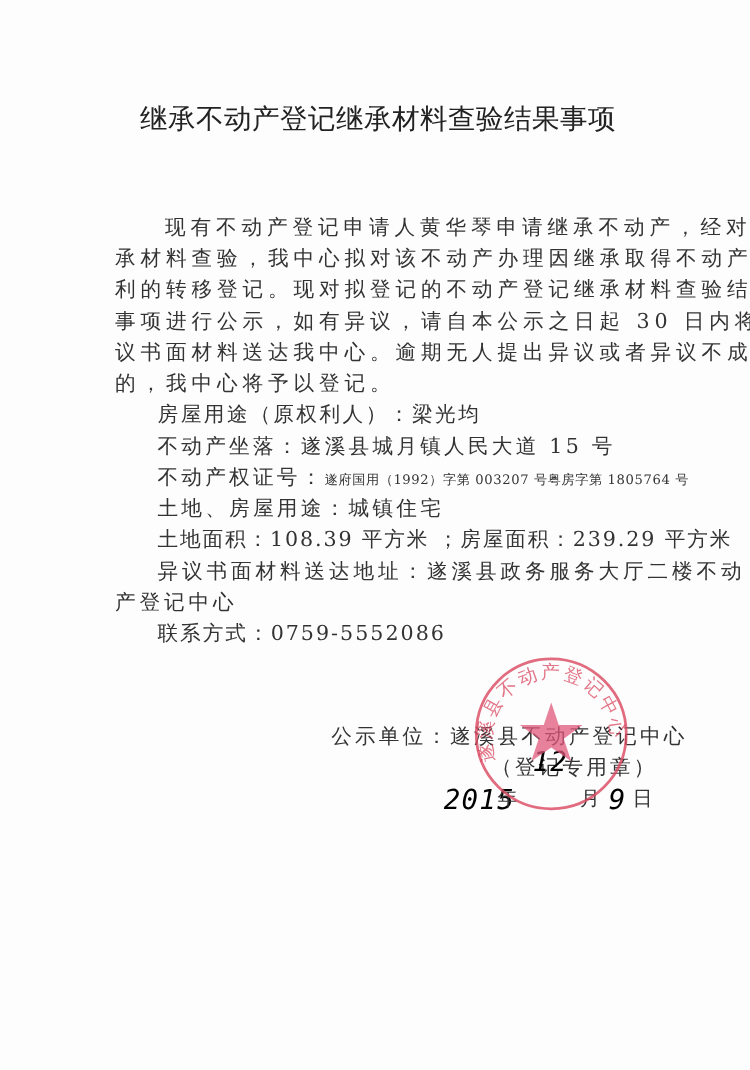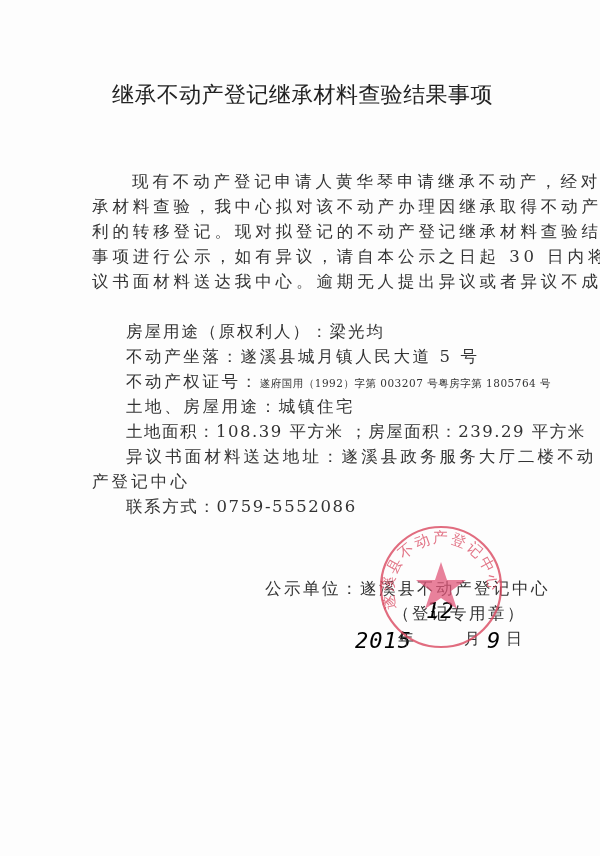--- a/index.html
+++ b/index.html
@@ -36,27 +36,28 @@
 
 <div class="page">
 
   <div class="title l1">继承不动产登记继承材料查验结果事项</div>
 
   <div class="line" style="left:132px; top:171px;">现有不动产登记申请人黄华琴申请继承不动产，经对继</div>
   <div class="line" style="left:92px; top:196px;">承材料查验，我中心拟对该不动产办理因继承取得不动产权</div>
   <div class="line" style="left:92px; top:221px;">利的转移登记。现对拟登记的不动产登记继承材料查验结果</div>
   <div class="line" style="left:92px; top:246px;">事项进行公示，如有异议，请自本公示之日起 30 日内将异</div>
   <div class="line" style="left:92px; top:271px;">议书面材料送达我中心。逾期无人提出异议或者异议不成立</div>
+  <div class="line" style="left:92px; top:296px;">的，我中心将予以登记。</div>
 
   <div class="line" style="left:126px; top:321px; letter-spacing:2px;">
     <span>房屋用途（原权利人）：</span><span>梁光均</span>
   </div>
 
   <div class="line" style="left:126px; top:346px; letter-spacing:2.6px;">
-    <span>不动产坐落：</span><span>遂溪县城月镇人民大道 5 号</span>
+    <span>不动产坐落：</span><span>遂溪县城月镇人民大道 15 号</span>
   </div>
 
   <div class="line" style="left:126px; top:371px; letter-spacing:2.6px;">
     <span>不动产权证号：</span><span class="small-cert">遂府国用（1992）字第 003207 号粤房字第 1805764 号</span>
   </div>
 
   <div class="line" style="left:126px; top:396px; letter-spacing:2.6px;">
     <span>土地、房屋用途：</span><span>城镇住宅</span>
   </div>
 

